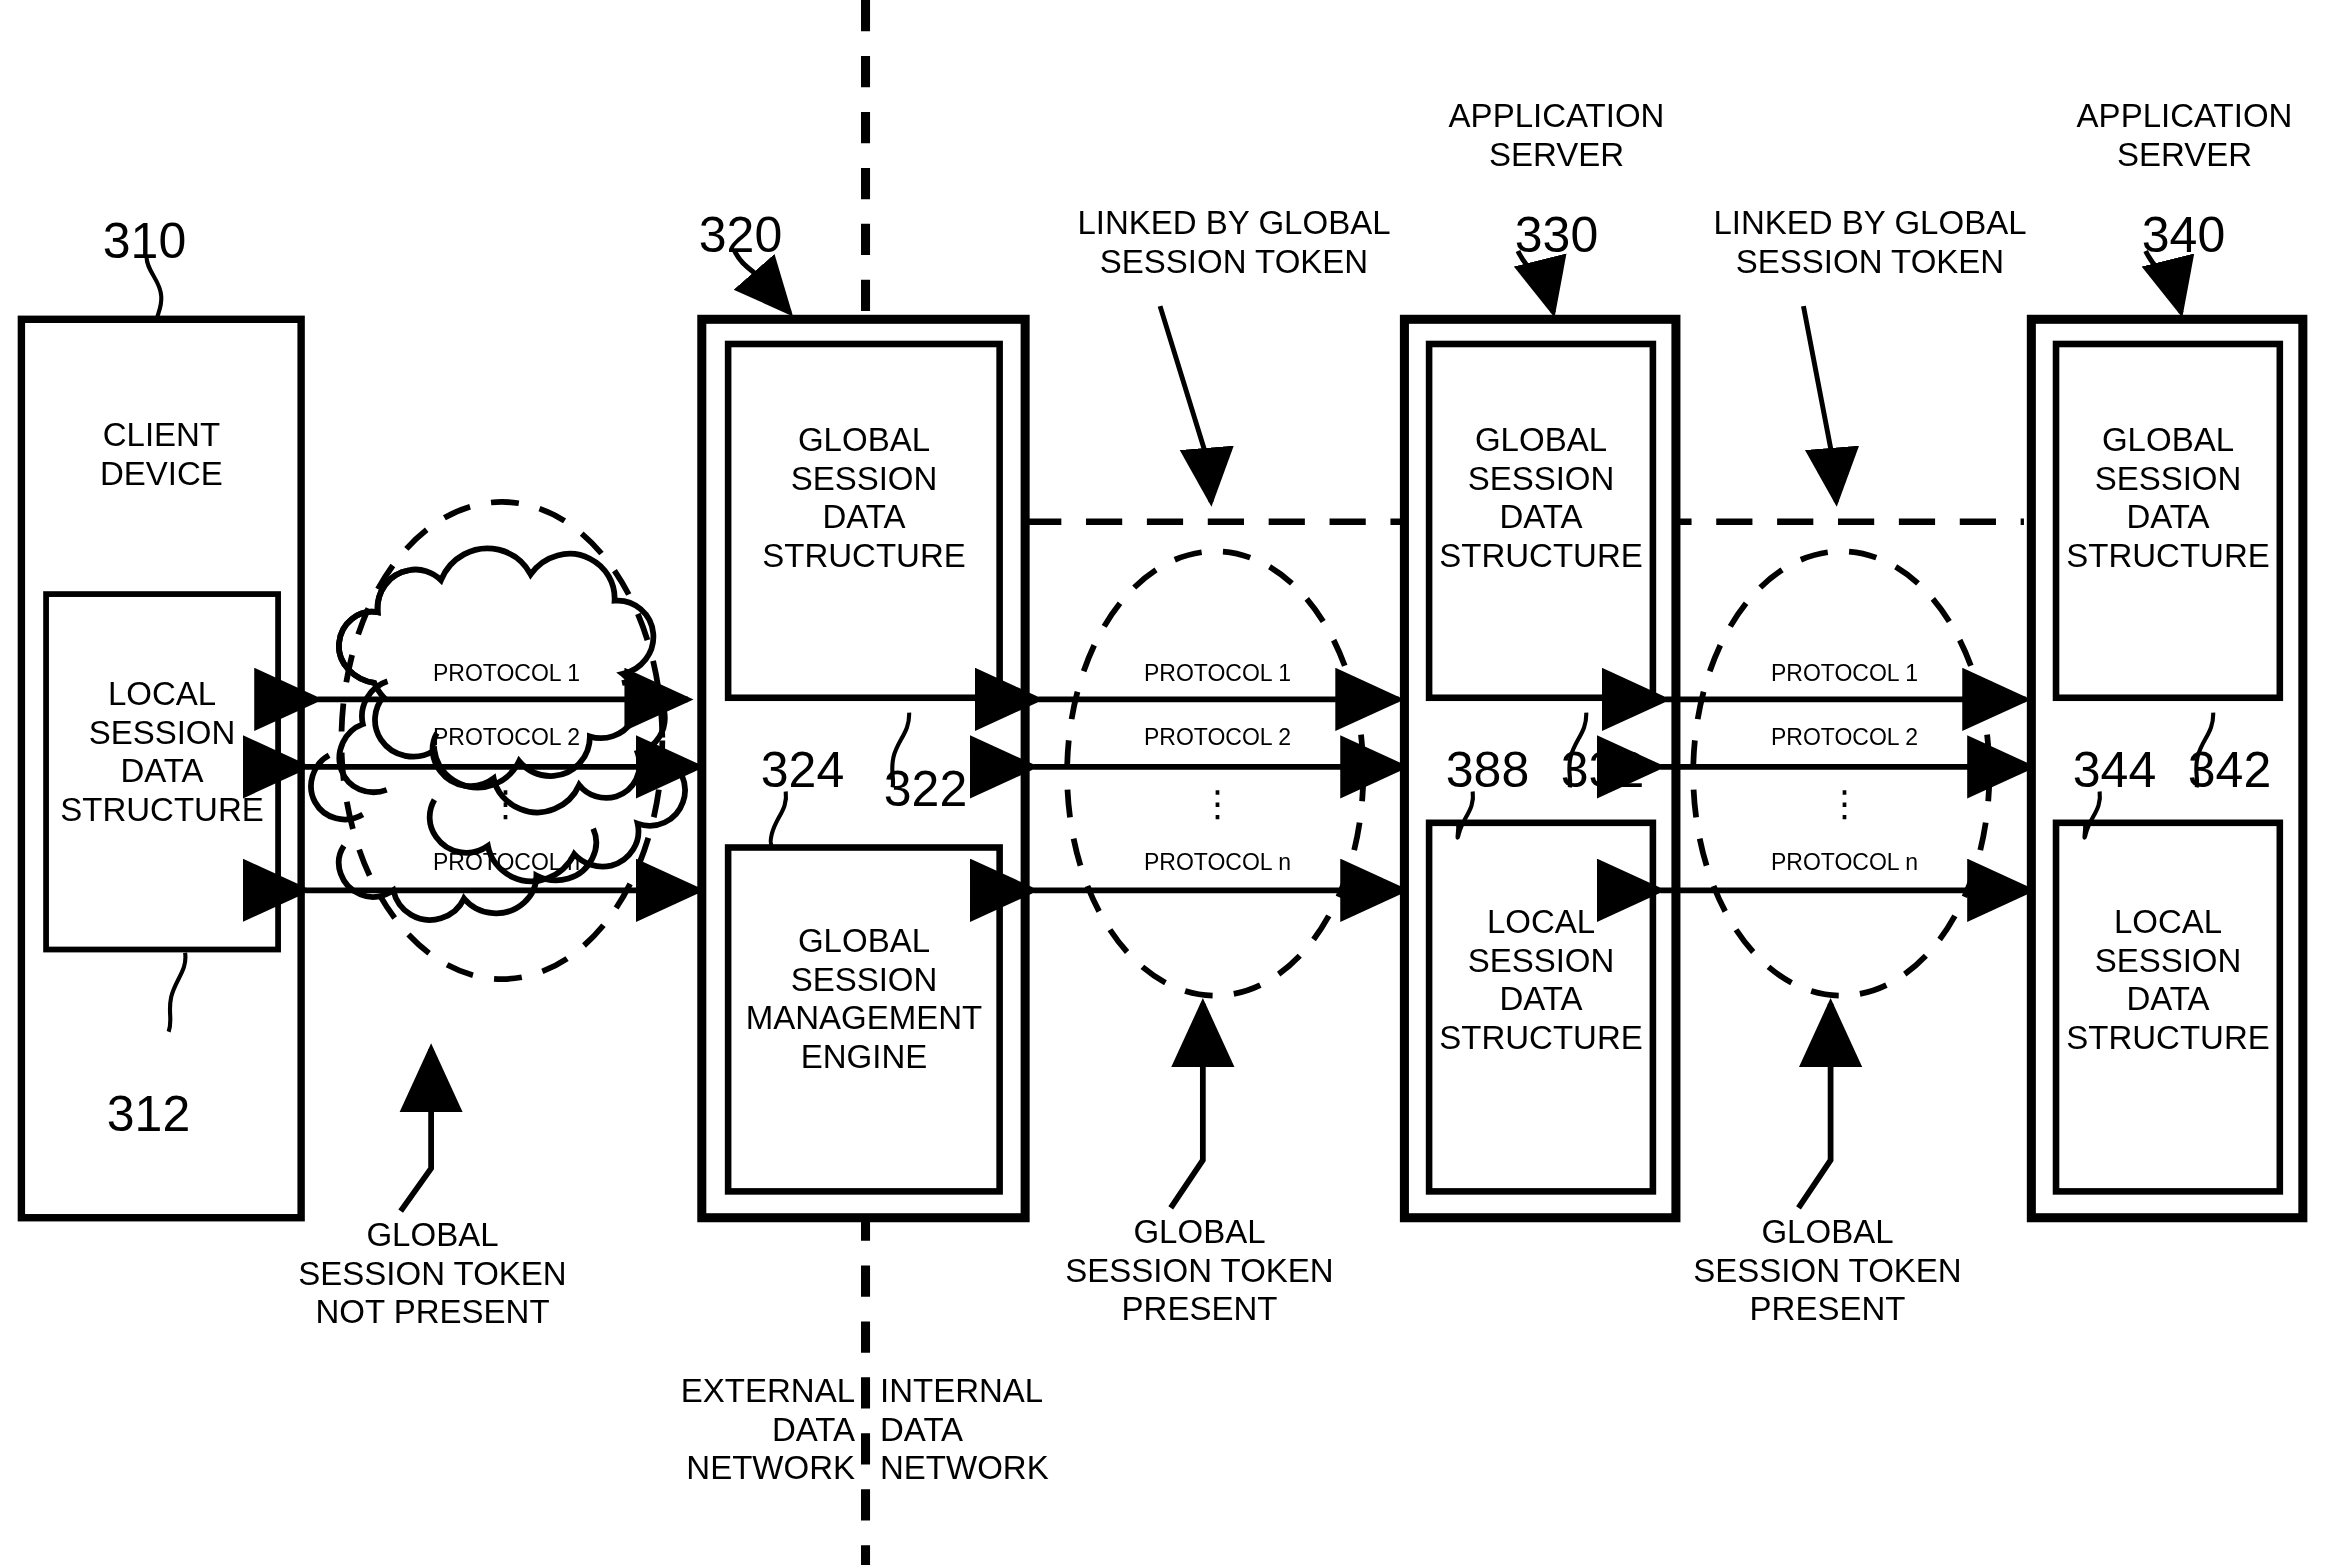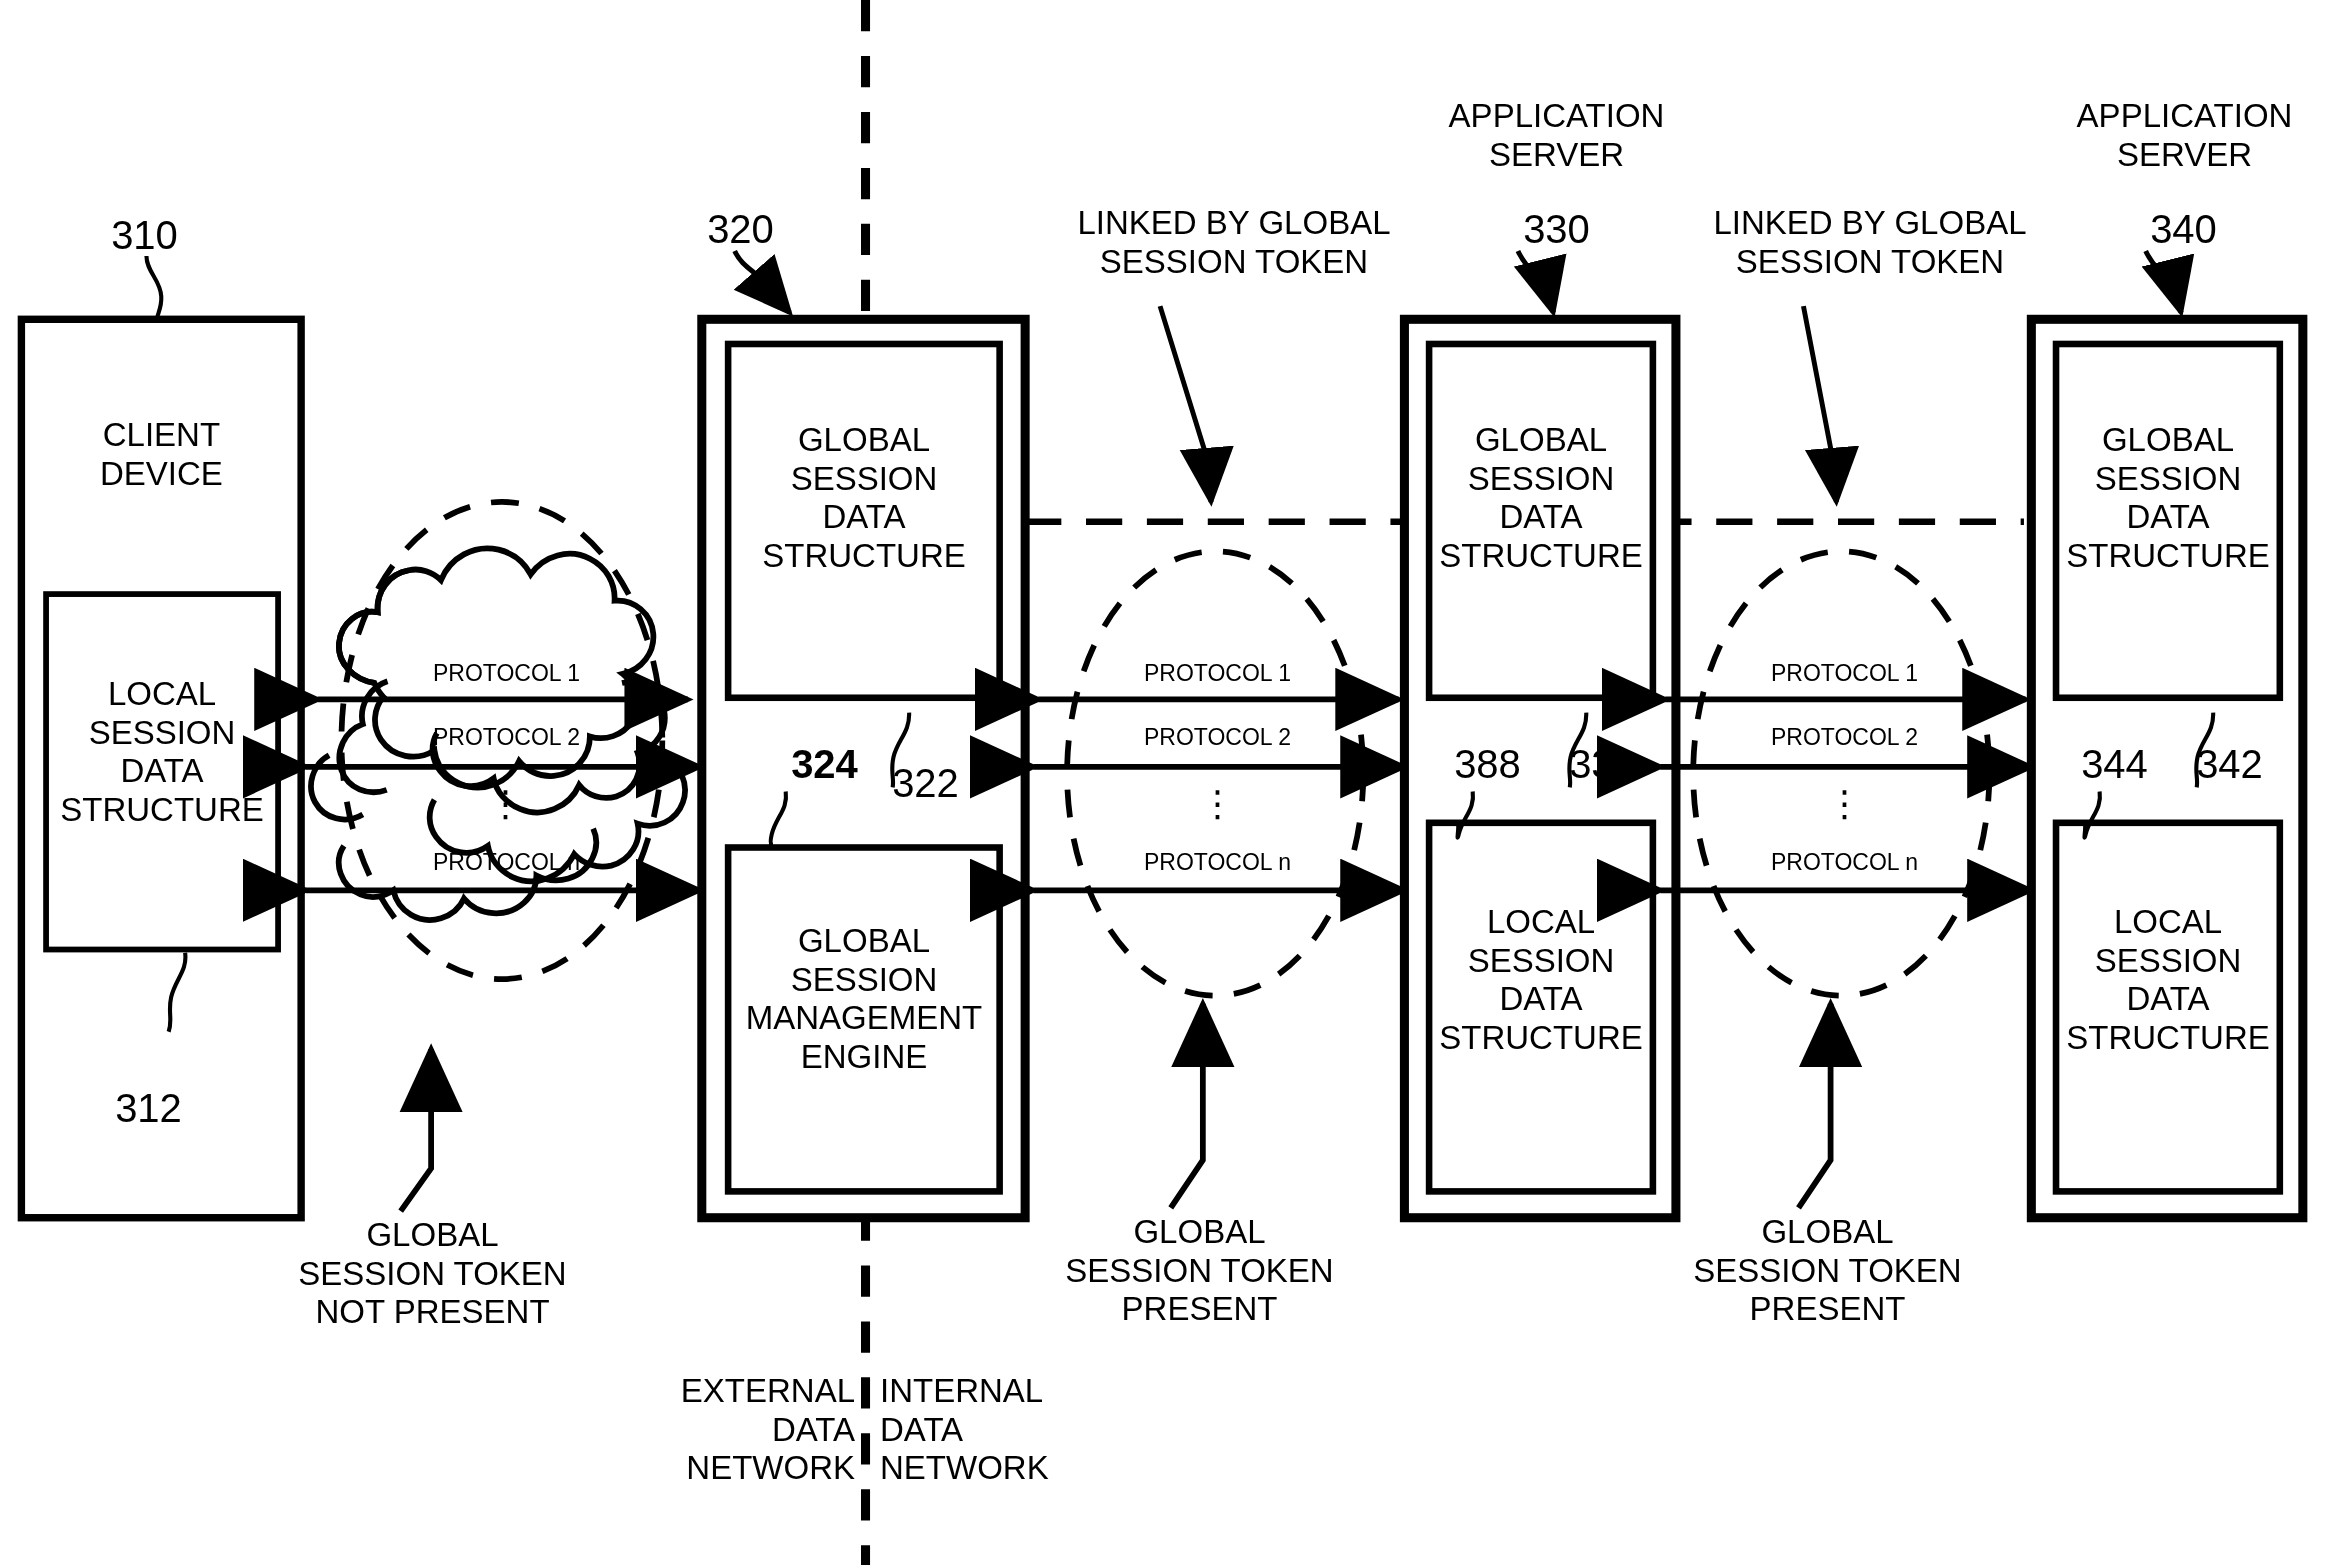--- a/index.html
+++ b/index.html
@@ -2,21 +2,21 @@
 <html style="font-size:13px"><head>
 <meta charset="utf-8">
 <style>
   html,body{margin:0;padding:0;background:#ffffff;}
   body{font-family:"Liberation Sans", sans-serif;}
   #stage{position:relative;width:2330px;height:1565px;background:#ffffff;overflow:hidden;}
   #stage svg{position:absolute;left:0;top:0;}
   .txt{position:absolute;color:#000;font-family:"Liberation Sans", sans-serif;
        text-align:center;line-height:1.17;white-space:pre-line;letter-spacing:0px;}
   .lbl{font-size:33px;}
-  .num{font-size:40px;}
+  .num{font-size:50px;}
   .boxtxt{font-size:33px;}
   .proto{font-size:23px;}
   .netlbl{font-size:33px;}
 </style>
 </head>
 <body>
 
 <div id="stage">
 
   <svg width="2330" height="1565" viewBox="0 0 2832 1902">
@@ -161,21 +161,21 @@
     <path d="M2608,305 C2617,325 2629,330 2639,350 C2647,364 2649,372 2651,380" fill="none" stroke="#000" stroke-width="6" marker-end="url(#ahs)"></path>
     <path d="M2690,866 C2691,890 2676,899 2671,920 C2667,938 2672,945 2670,957" fill="none" stroke="#000" stroke-width="5"></path>
     <path d="M2552,962 C2555,984 2540,993 2535,1014 C2531,1028 2537,1000 2533,1000" fill="none" stroke="#000" stroke-width="5"></path>
   </svg>
 
   <div class="txt num" style="left:87px;top:212px;width:115px;">310</div>
   <div class="txt num" style="left:91px;top:1085px;width:115px;">312</div>
 
   <div class="txt num" style="left:683px;top:206px;width:115px;">320</div>
   <div class="txt num" style="left:868px;top:760px;width:115px;">322</div>
-  <div class="txt num" style="left:767px;top:741px;width:115px;font-weight:bold;">324</div>
+  <div class="txt num" style="left:745px;top:741px;width:115px;">324</div>
 
   <div class="txt lbl" style="left:1392px;top:97px;width:329px;">APPLICATION
 SERVER</div>
   <div class="txt num" style="left:1499px;top:206px;width:115px;">330</div>
   <div class="txt num" style="left:1545px;top:741px;width:115px;">332</div>
   <div class="txt num" style="left:1430px;top:741px;width:115px;">388</div>
 
   <div class="txt lbl" style="left:2020px;top:97px;width:329px;">APPLICATION
 SERVER</div>
   <div class="txt num" style="left:2126px;top:206px;width:115px;">340</div>

